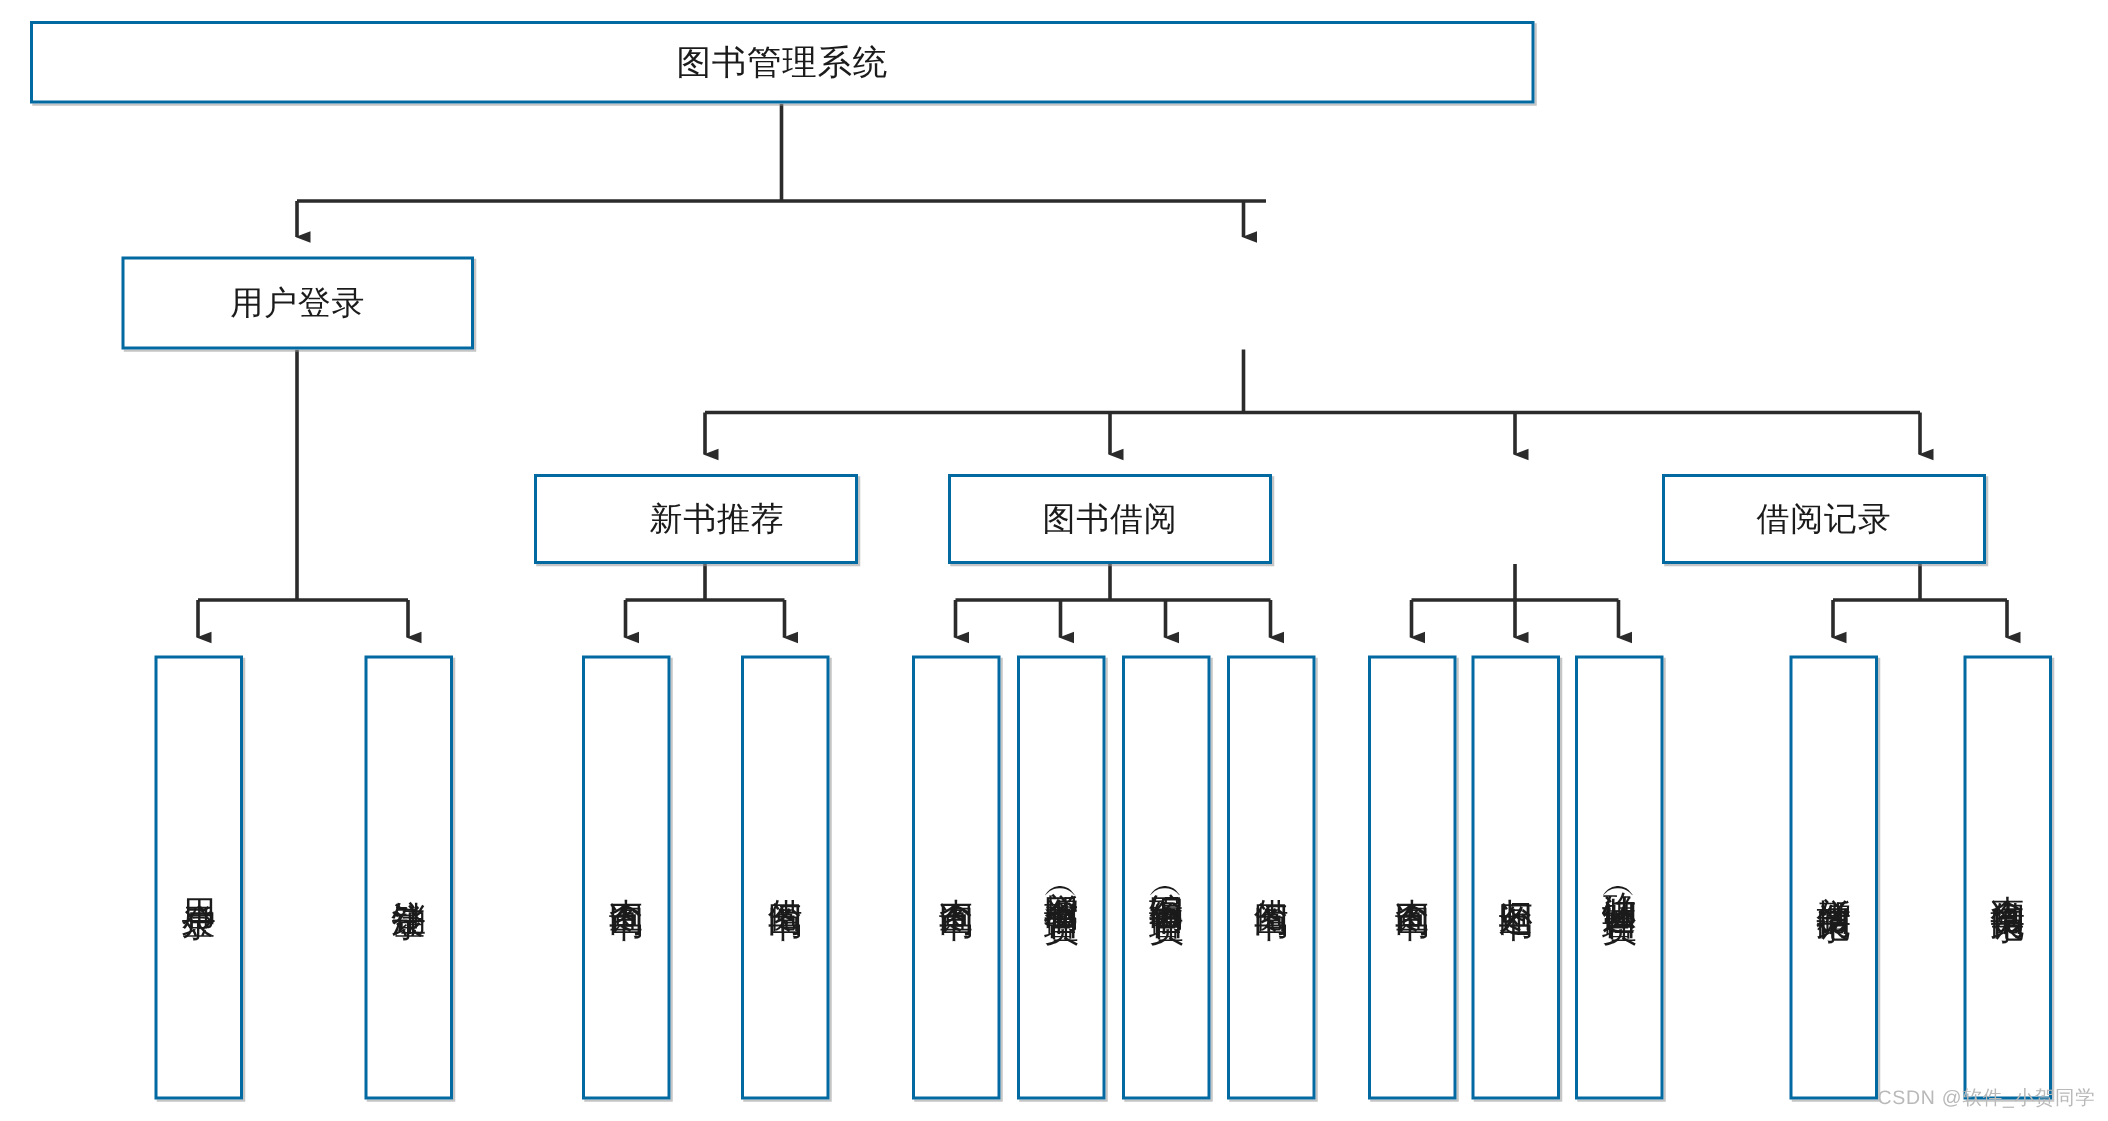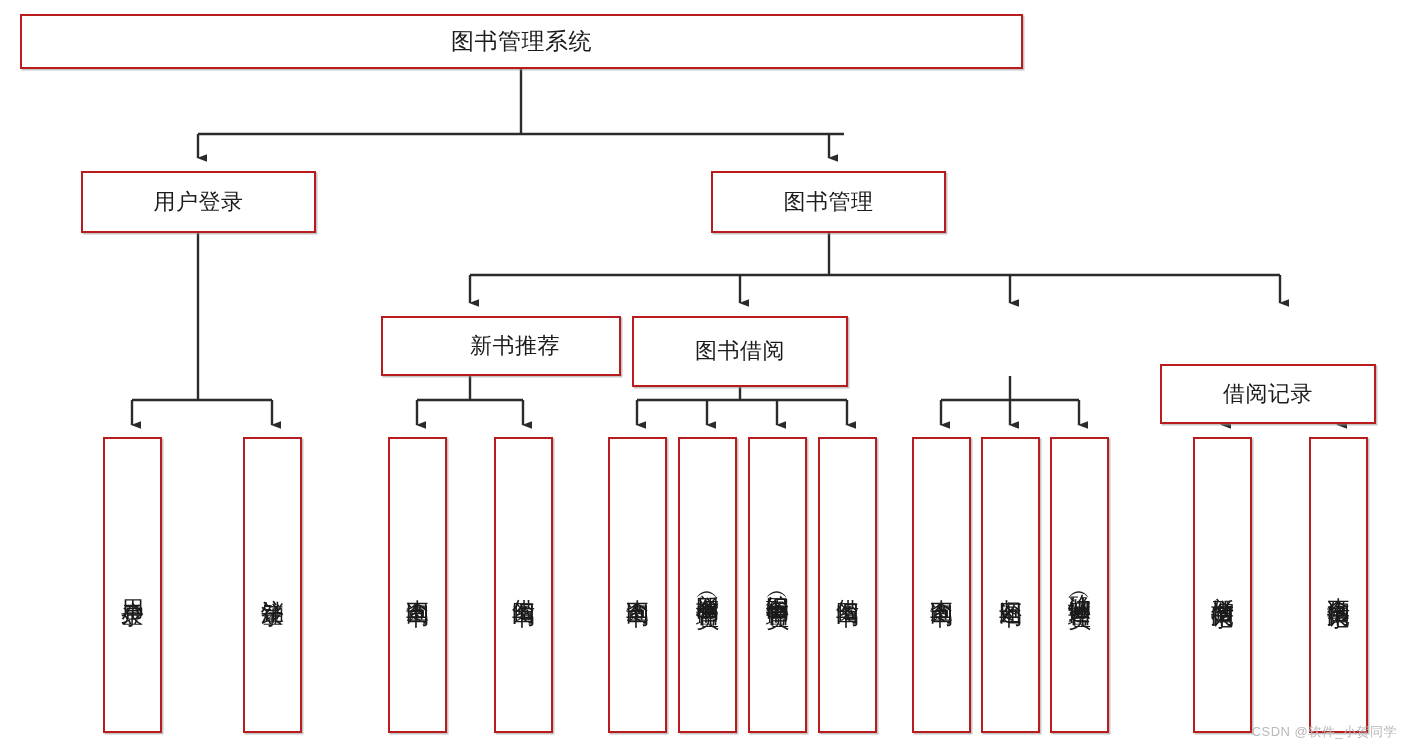--- a/index.html
+++ b/index.html
@@ -24,21 +24,21 @@
     top: 0;
     left: 0;
     width: 1405px;
     height: 747px;
     pointer-events: none;
   }
   .node {
     position: absolute;
     box-sizing: border-box;
     background: #ffffff;
-    border: 2px solid #b91c1c;
+    border: 2px solid #0369a1;
     display: flex;
     align-items: center;
     justify-content: center;
     box-shadow: 1.5px 1.5px 0 rgba(150,150,150,0.55);
   }
   .node-label {
     color: #1b1b1b;
     text-align: center;
     line-height: 1.12;
     letter-spacing: 0.5px;
@@ -122,31 +122,28 @@
     </g>
   </svg>
 
   <div class="node root horizontal" style="left:20px; top:14px; width:1003px; height:55px;">
     <span class="node-label">图书管理系统</span>
   </div>
 
   <div class="node horizontal" style="left:81px; top:171px; width:235px; height:62px;">
     <span class="node-label">用户登录</span>
   </div>
-  <div class="node horizontal" style="left:711px; top:171px; width:235px; height:62px;">
-    <span class="node-label">图书管理</span>
-  </div>
 
-  <div class="node horizontal" style="left:381px; top:316px; width:240px; height:60px;padding-left:28px;">
+  <div class="node horizontal" style="left:356px; top:316px; width:216px; height:60px;padding-left:28px;">
     <span class="node-label">新书推荐</span>
   </div>
-  <div class="node horizontal" style="left:632px; top:316px; width:216px; height:71px;">
+  <div class="node horizontal" style="left:632px; top:316px; width:216px; height:60px;">
     <span class="node-label">图书借阅</span>
   </div>
-  <div class="node horizontal" style="left:1160px; top:316px; width:216px; height:60px;margin-top:48px;">
+  <div class="node horizontal" style="left:1108px; top:316px; width:216px; height:60px;">
     <span class="node-label">借阅记录</span>
   </div>
 
   <div class="node vertical" style="left:103px; top:437px; width:59px; height:296px;">
     <span class="node-label">用户登录</span>
   </div>
   <div class="node vertical" style="left:243px; top:437px; width:59px; height:296px;">
     <span class="node-label">注销登录</span>
   </div>
 

